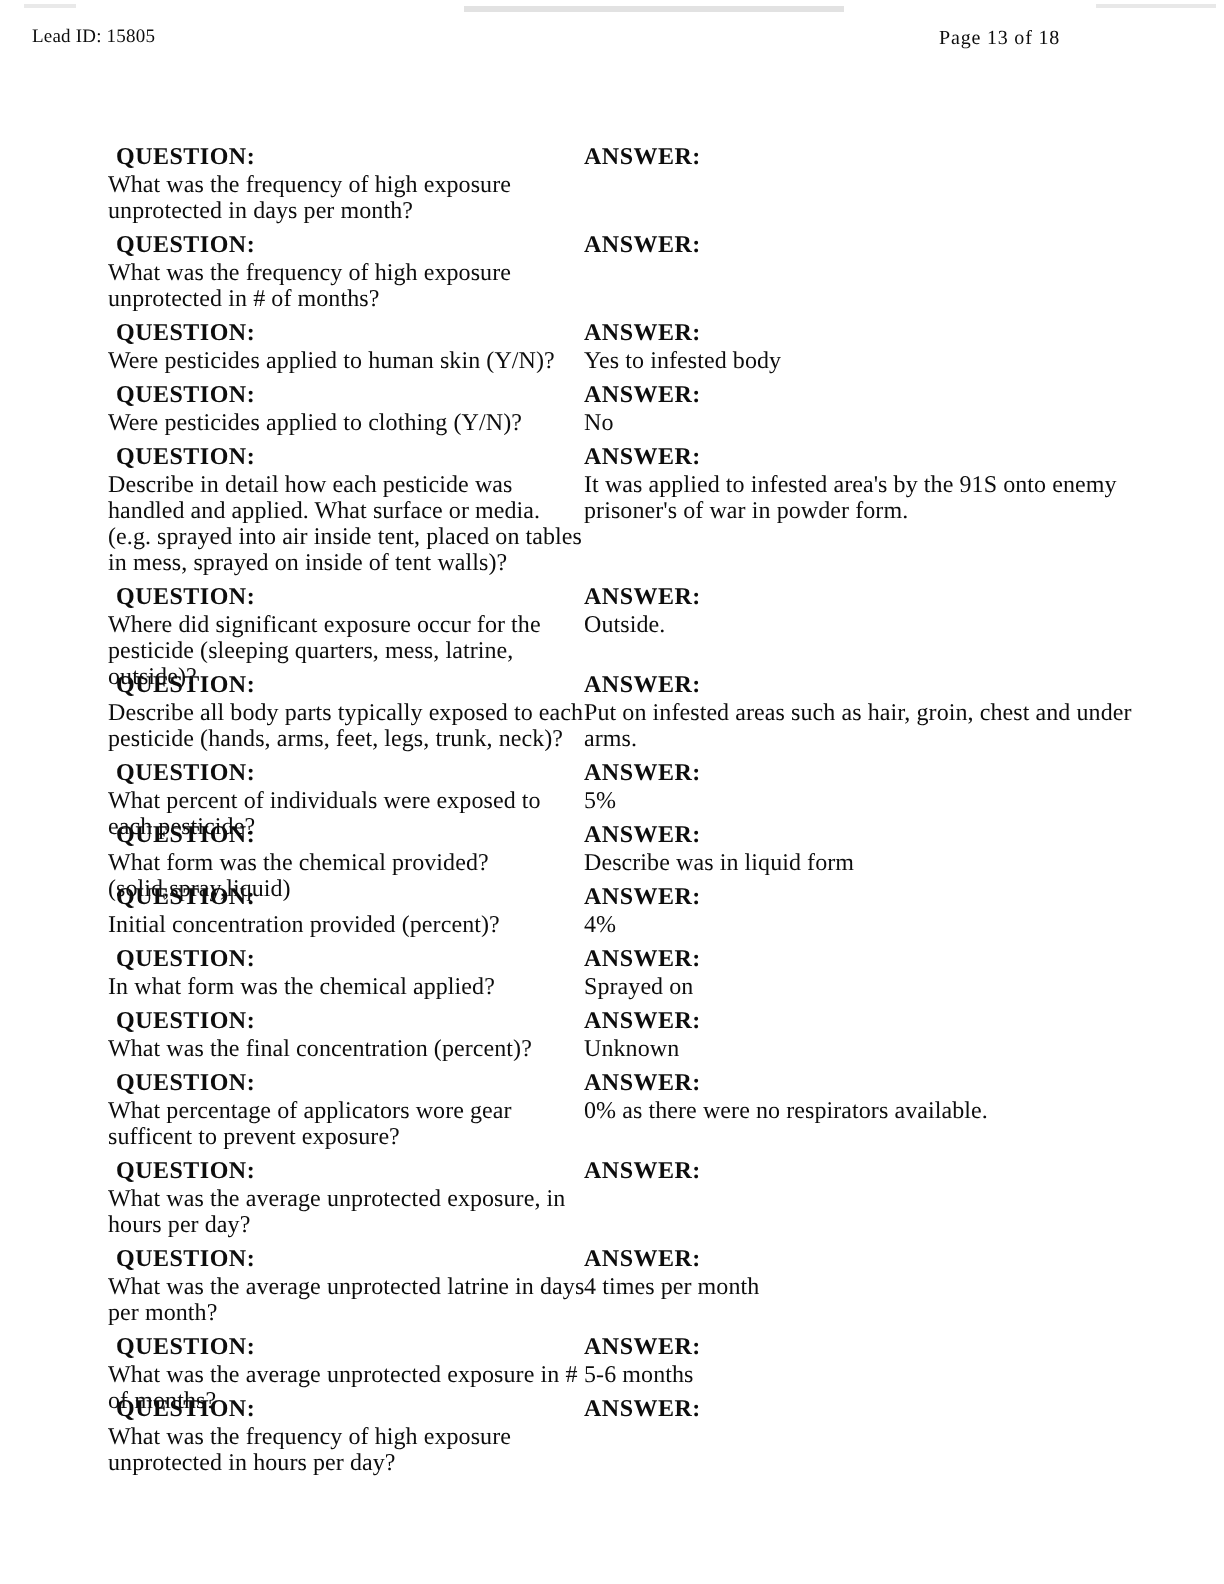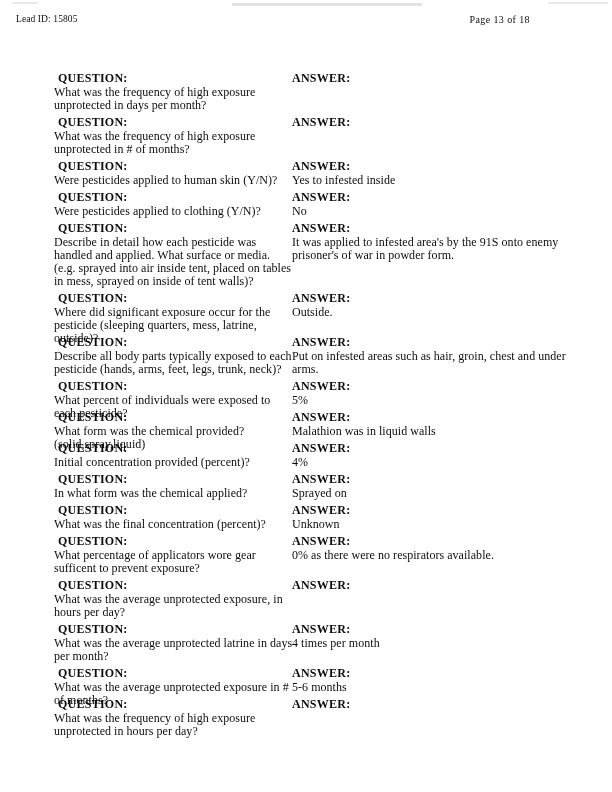--- a/index.html
+++ b/index.html
@@ -152,21 +152,21 @@
         <p class="qa-text"></p>
       </div>
     </div>
     <div class="qa-row" style="height: 31px;">
       <div class="col-q">
         <p class="qa-label">QUESTION:</p>
         <p class="qa-text">Were pesticides applied to human skin (Y/N)?</p>
       </div>
       <div class="col-a">
         <p class="qa-label">ANSWER:</p>
-        <p class="qa-text">Yes to infested inside</p>
+        <p class="qa-text">Yes to infested body</p>
       </div>
     </div>
     <div class="qa-row" style="height: 31px;">
       <div class="col-q">
         <p class="qa-label">QUESTION:</p>
         <p class="qa-text">Were pesticides applied to clothing (Y/N)?</p>
       </div>
       <div class="col-a">
         <p class="qa-label">ANSWER:</p>
         <p class="qa-text">No</p>
@@ -212,21 +212,21 @@
         <p class="qa-text">5%</p>
       </div>
     </div>
     <div class="qa-row" style="height: 31px;">
       <div class="col-q">
         <p class="qa-label">QUESTION:</p>
         <p class="qa-text">What form was the chemical provided?(solid,spray,liquid)</p>
       </div>
       <div class="col-a">
         <p class="qa-label">ANSWER:</p>
-        <p class="qa-text">Malathion was in liquid walls</p>
+        <p class="qa-text">Describe was in liquid form</p>
       </div>
     </div>
     <div class="qa-row" style="height: 31px;">
       <div class="col-q">
         <p class="qa-label">QUESTION:</p>
         <p class="qa-text">Initial concentration provided (percent)?</p>
       </div>
       <div class="col-a">
         <p class="qa-label">ANSWER:</p>
         <p class="qa-text">4%</p>

